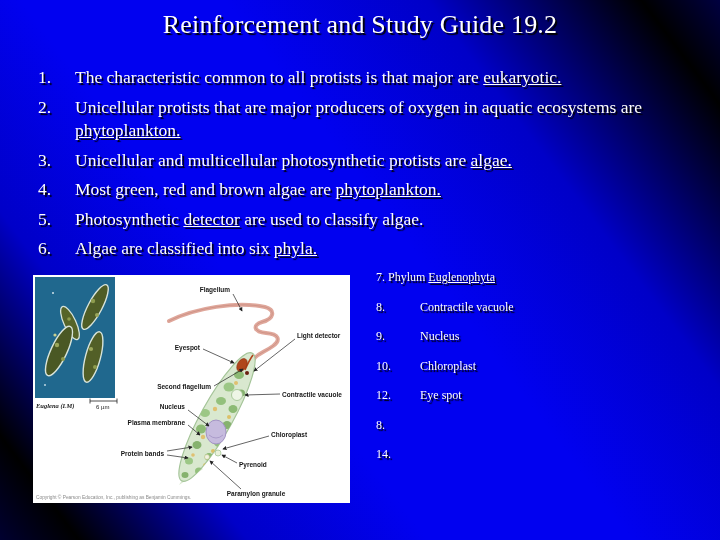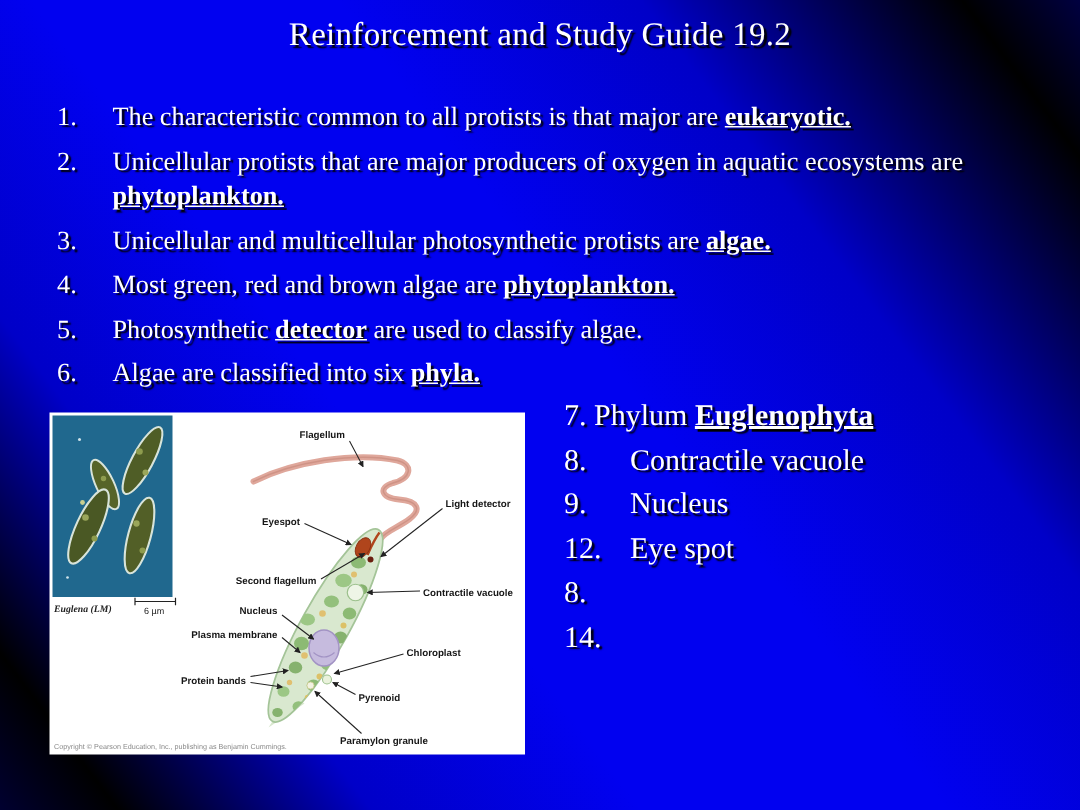--- a/index.html
+++ b/index.html
@@ -3,33 +3,33 @@
 <meta charset="utf-8">
 <style>
   html,body{margin:0;padding:0;background:#222;}
   .slide{
     position:relative;width:720px;height:540px;overflow:hidden;
     font-family:"Liberation Serif",serif;color:#fff;
     background:linear-gradient(233deg,#000040 0%,#000000 7%,#0000c8 26%,#0101f0 44%,#0101f0 62%,#0000c8 78%,#000000 93%,#000030 100%);
   }
   .title{
     position:absolute;top:10px;left:0;right:0;margin:0;text-align:center;
-    font-size:22px;font-weight:normal;letter-spacing:.2px;
+    font-size:26px;font-weight:normal;letter-spacing:.2px;
     text-shadow:2px 2px 1px #000;
   }
   .main-list{position:absolute;left:38px;top:66px;width:606px;margin:0;padding:0;list-style:none;}
   .main-list .row{display:flex;margin:0 0 6px 0;font-size:17.5px;line-height:23.5px;text-shadow:1.8px 1.8px 1px #000;}
   .main-list .num{flex:none;width:37px;}
   .main-list .txt{width:569px;}
-  .term{font-weight:bold;text-decoration:underline;}
+  .term{font-weight:normal;text-decoration:underline;}
   .figure{
     position:absolute;left:33px;top:275px;width:317px;height:228px;
     background:#fff;
   }
-  .right-list{position:absolute;left:376px;top:263px;font-size:20px;line-height:29.5px;text-shadow:1.8px 1.8px 1px #000;}
+  .right-list{position:absolute;left:376px;top:263px;font-size:12px;line-height:29.5px;text-shadow:1.8px 1.8px 1px #000;}
   .right-list .r{display:flex;height:29.5px;}
   .right-list .rnum{flex:none;width:44px;}
   .right-list .intro{height:29.5px;}
   svg text{font-family:"Liberation Sans",sans-serif;}
   .fig-label{font-size:6.5px;font-weight:bold;fill:#161616;}
   .fig-caption{font-family:"Liberation Serif",serif;font-style:italic;font-size:6.5px;fill:#222;font-weight:bold;}
   .fig-scale{font-size:6px;fill:#222;}
   .fig-copy{font-size:4.8px;fill:#8a8a8a;font-weight:normal;}
 </style>
 </head>
@@ -183,20 +183,24 @@
     <div class="intro"><span>7. Phylum </span><span class="term">Euglenophyta</span></div>
     <div class="r">
         <span class="rnum">8.</span>
         <span>Contractile vacuole</span>
       </div>
     <div class="r">
         <span class="rnum">9.</span>
         <span>Nucleus</span>
       </div>
     <div class="r">
+        <span class="rnum">10.</span>
+        <span>Chloroplast</span>
+      </div>
+    <div class="r">
         <span class="rnum">12.</span>
         <span>Eye spot</span>
       </div>
     <div class="r">
         <span class="rnum">8.</span>
       </div>
     <div class="r">
         <span class="rnum">14.</span>
       </div>
   </div>

